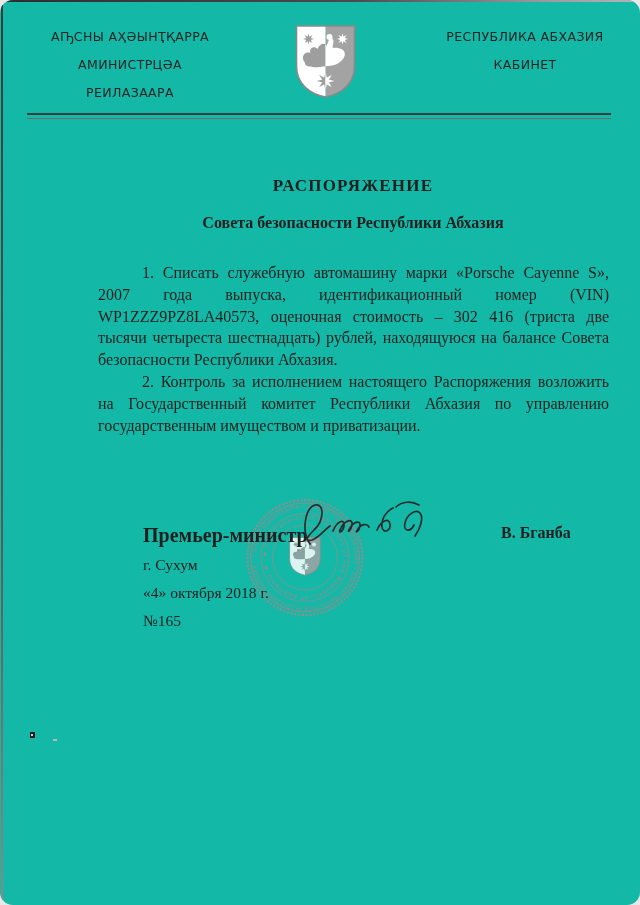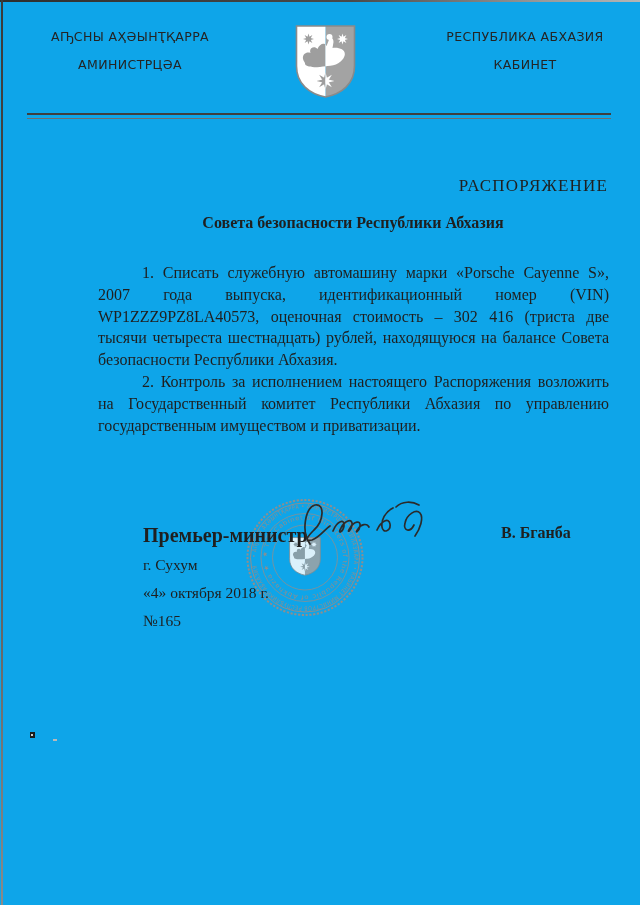--- a/index.html
+++ b/index.html
@@ -1,23 +1,24 @@
 <!DOCTYPE html>
 <html><head>
 <meta charset="utf-8">
 <style>
   html,body{margin:0;padding:0;background:#e8e8e8;}
   .page{
     position:relative;
     width:640px;height:905px;
     margin:0 auto;
-    background:#0ea5e9;
+    background:#14b8a6;
     overflow:hidden;
     font-family:"Liberation Serif","DejaVu Serif",serif;
     color:#1f1f1f;
+    border-radius:13px;
   }
   
   .scan-top{position:absolute;top:0;left:0;width:640px;height:2px;
     background:linear-gradient(to right,#2e2e2e 0%,#4a4a4a 55%,#9a9a9a 85%,#b5b5b5 100%);}
   .scan-left{position:absolute;top:0;left:1px;width:2px;height:905px;
     background:linear-gradient(to bottom,#3a3a3a 0%,#5a5a5a 60%,#8a8a8a 100%);}
   .speck1{position:absolute;left:30px;top:732px;width:5px;height:6px;background:#1c1c1c;}
   .speck1::after{content:"";position:absolute;left:1px;top:2px;width:2px;height:2px;background:#cfcfcf;}
   .speck2{position:absolute;left:53px;top:739px;width:4px;height:2px;background:#b9b9b9;}
 
@@ -27,22 +28,22 @@
     font-size:12.5px;line-height:14px;letter-spacing:.4px;color:#242424;}
   .org-left{left:20px;width:220px;}
   .org-right{left:425px;width:200px;}
   .org div{margin-bottom:14px;}
   .coa-top{position:absolute;left:293px;top:24px;width:65px;height:76px;}
 
   .rule{position:absolute;top:113px;left:27px;width:584px;height:3px;
     border-top:2px solid #3f3f3f;border-bottom:1px solid #6e6e6e;}
 
   
-  .doc-title{position:absolute;top:176px;left:98px;width:510px;text-align:right;
-    font-weight:normal;font-size:17px;letter-spacing:1.2px;}
+  .doc-title{position:absolute;top:176px;left:98px;width:510px;text-align:center;
+    font-weight:bold;font-size:17px;letter-spacing:1.2px;}
   .doc-subject{position:absolute;top:212px;left:98px;width:510px;text-align:center;
     font-weight:bold;font-size:16px;line-height:21.5px;}
   .doc-body{position:absolute;top:262px;left:98px;width:511px;
     font-size:16px;line-height:21.8px;text-align:justify;}
   .doc-body p{margin:0;text-indent:44px;}
 
   
   .sig-post{position:absolute;left:143px;top:524px;font-weight:bold;font-size:20px;z-index:3;}
   .sig-name{position:absolute;left:501px;top:524px;font-weight:bold;font-size:16px;z-index:3;}
   .sig-meta{position:absolute;left:143px;top:556px;font-size:15.5px;z-index:3;}
@@ -56,20 +57,21 @@
 <div class="page">
 
   <div class="scan-top"></div>
   <div class="scan-left"></div>
   <div class="speck1"></div>
   <div class="speck2"></div>
 
   <div class="org org-left">
     <div>АҦСНЫ АҲӘЫНҬҚАРРА</div>
     <div>АМИНИСТРЦӘА</div>
+    <div>РЕИЛАЗААРА</div>
   </div>
 
   <svg class="coa-top" viewBox="0 0 64 76" aria-hidden="true">
     <defs>
       <clipPath id="coaL">
           <rect x="0" y="0" width="32" height="76"></rect>
         </clipPath>
       <clipPath id="coaR">
           <rect x="32" y="0" width="32" height="76"></rect>
         </clipPath>

